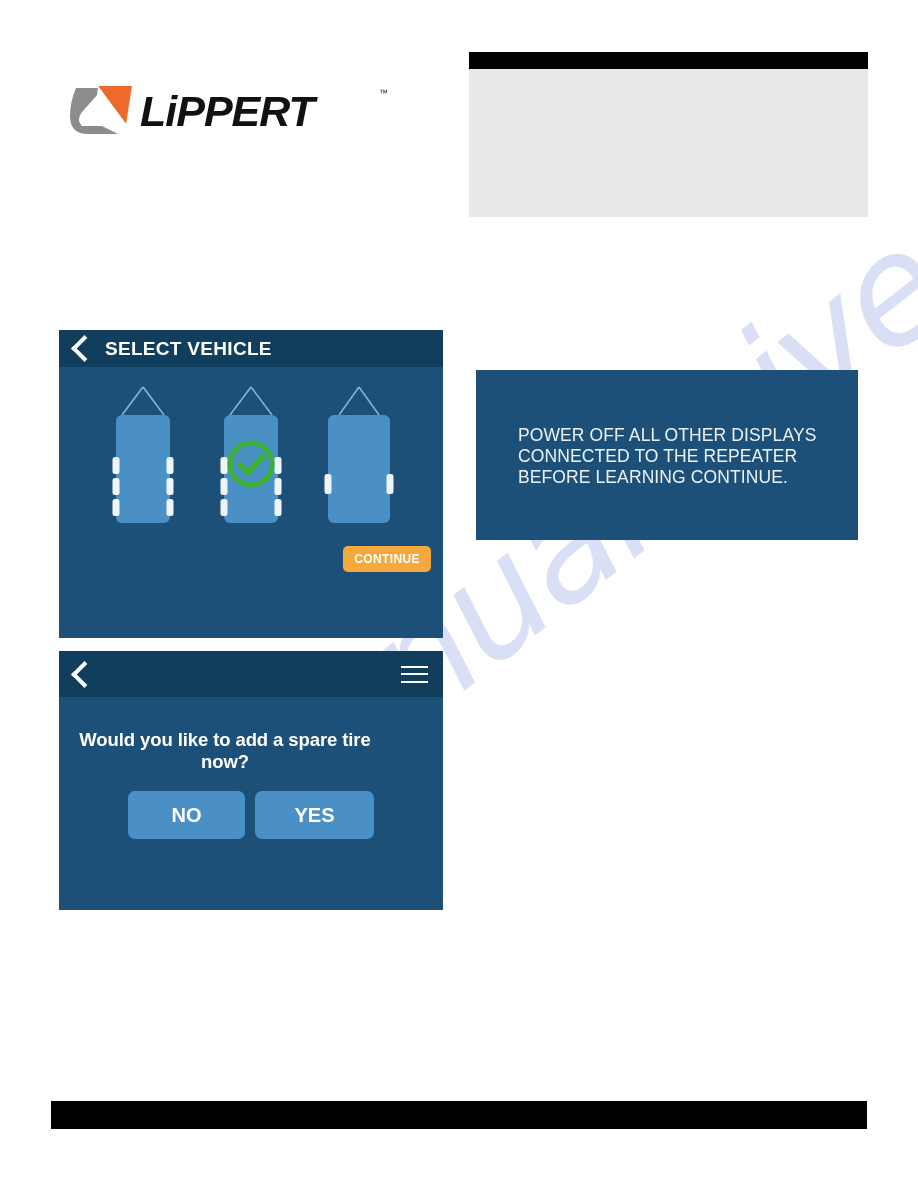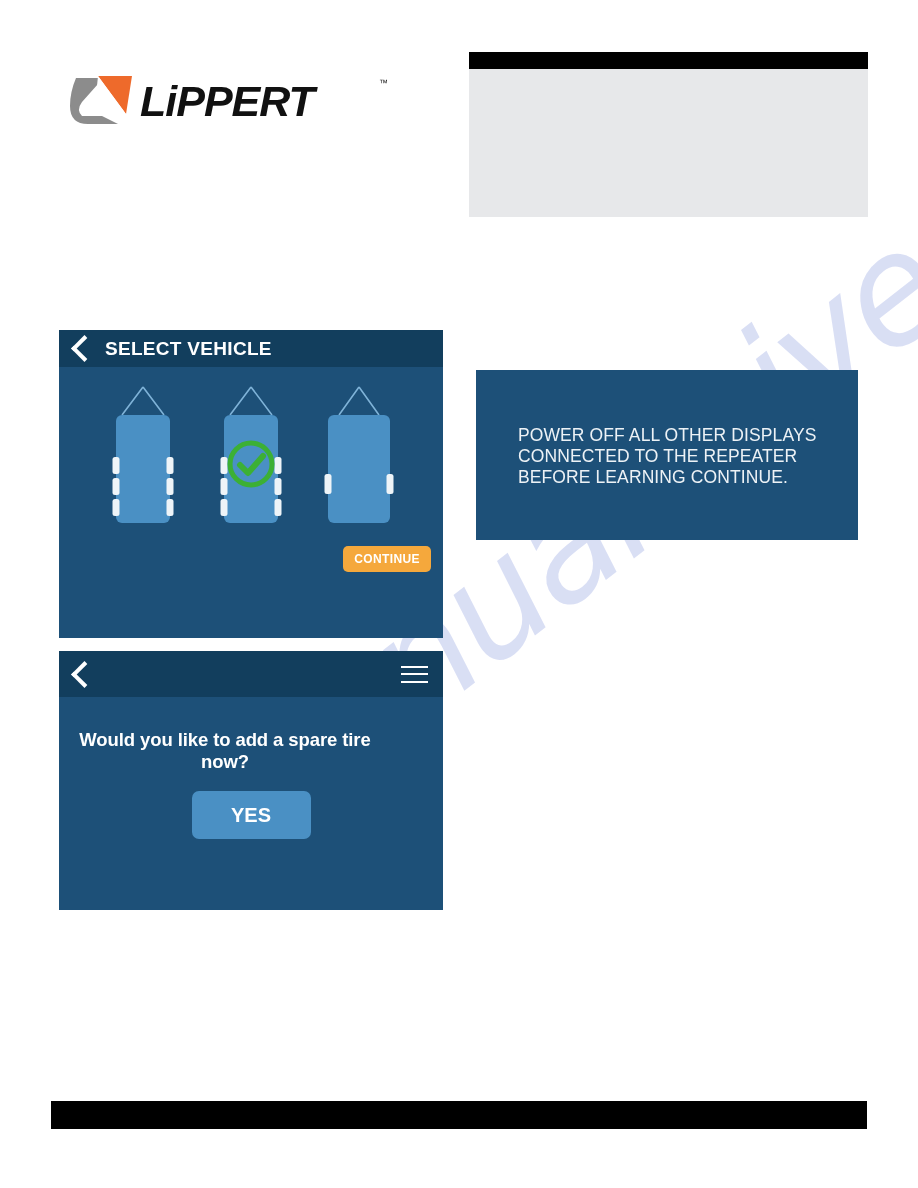--- a/index.html
+++ b/index.html
@@ -37,21 +37,21 @@
     white-space: nowrap;
     transform: rotate(-38deg);
     transform-origin: left top;
     letter-spacing: -4px;
   }
 
   
   #logo-block {
     position: absolute;
     left: 68px;
-    top: 72px;
+    top: 82px;
     width: 310px;
     height: 58px;
     z-index: 10;
   }
   #logo-block svg { display: block; }
   .logo-tm {
     position: absolute;
     right: -10px;
     top: 6px;
     font-size: 9px;
@@ -365,17 +365,18 @@
     <span class="hamburger">
       <span></span>
       <span></span>
       <span></span>
     </span>
   </div>
 
   <div id="st-question">Would you like to add a spare tire now?</div>
 
   <div id="st-buttons">
+    <button class="answer-button" id="btn-no">NO</button>
     <button class="answer-button" id="btn-yes">YES</button>
   </div>
 </div>
 
 <div id="bottom-bar"></div>
 
 </body></html>

